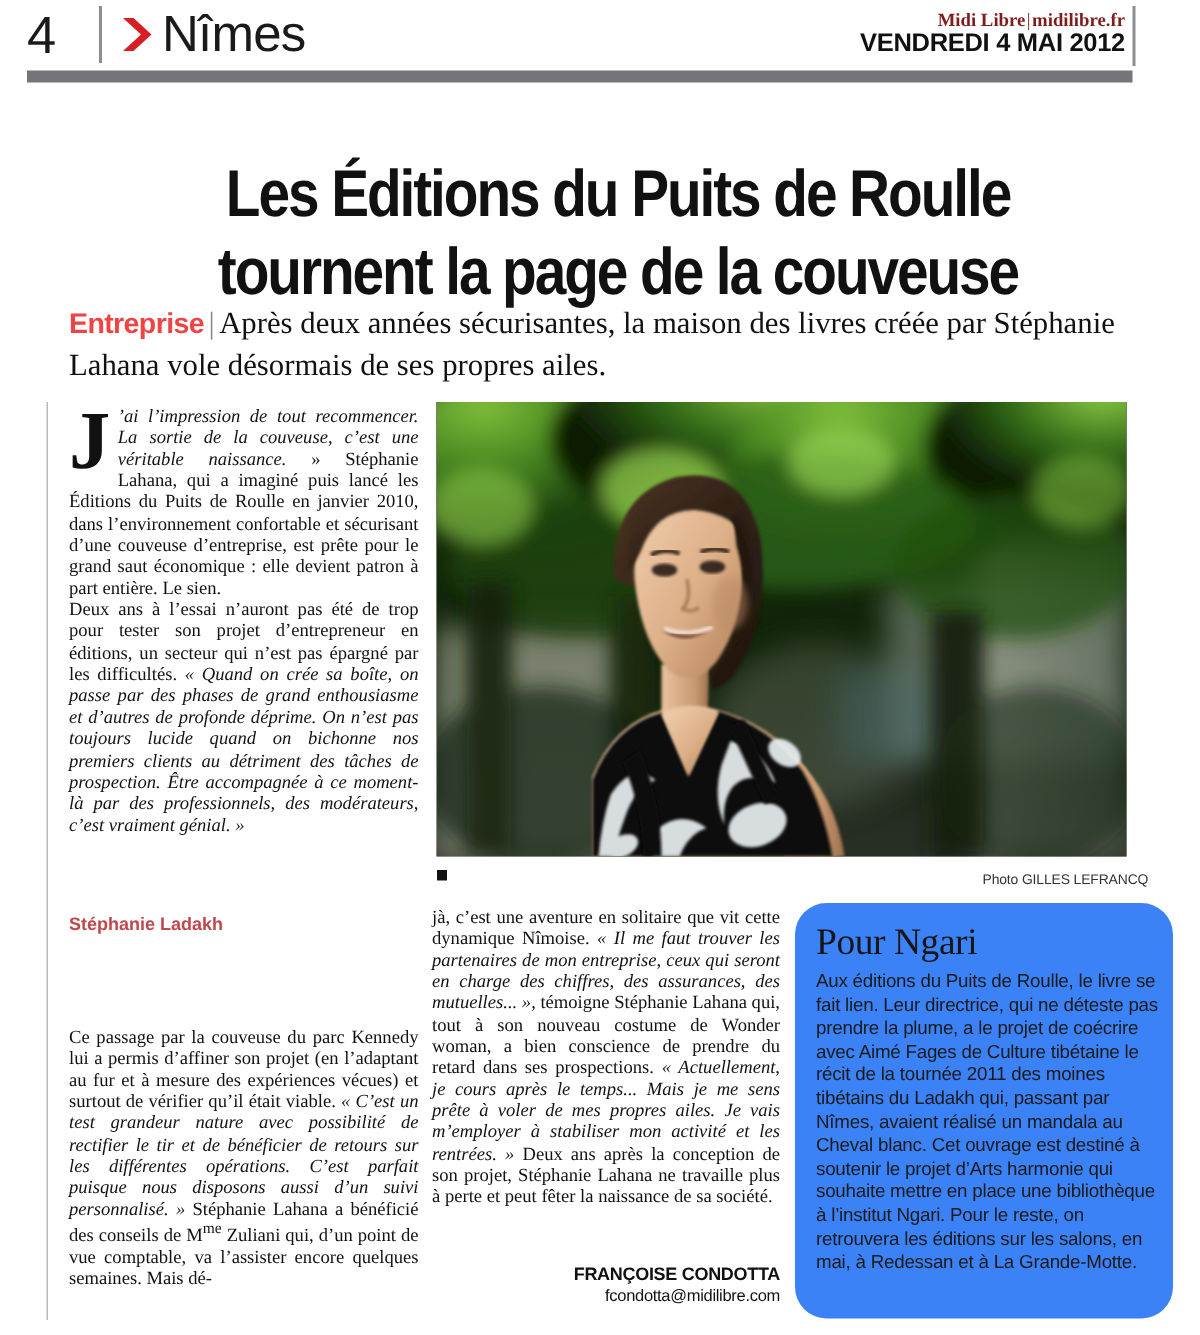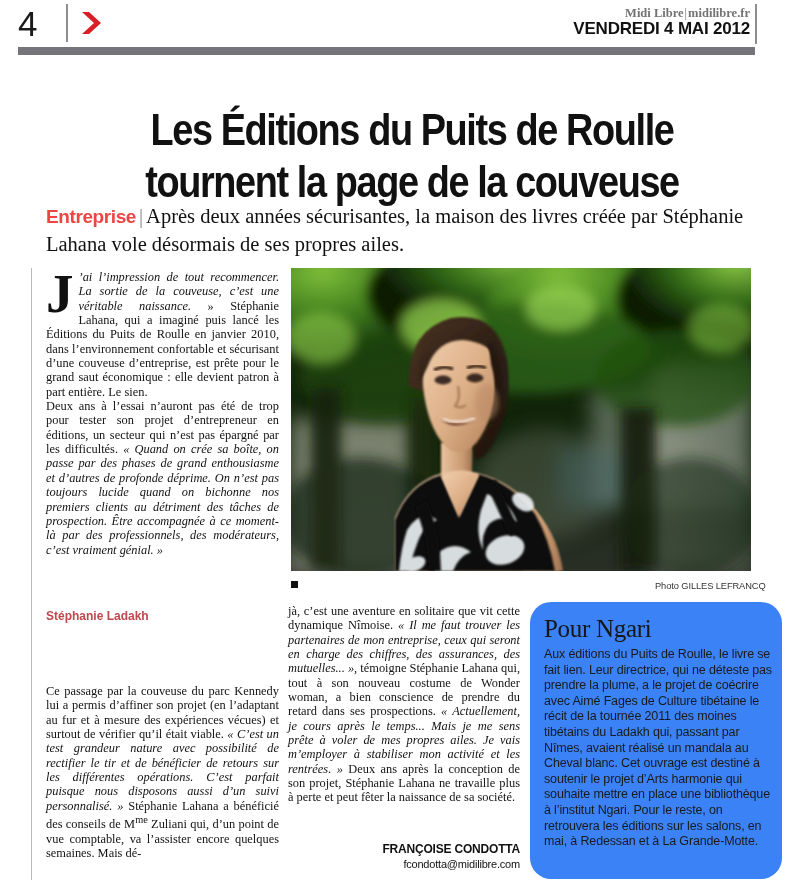--- a/index.html
+++ b/index.html
@@ -34,21 +34,21 @@
     font-family:"Liberation Sans", sans-serif;
     font-weight:400;font-size:34px;line-height:42px;color:#1a1a1a;
     letter-spacing:-0.5px;
   }
   #brandline{
     position:absolute;right:50px;top:6px;text-align:right;
     font-family:"Liberation Sans", sans-serif;
   }
   #brandline .brand{
     font-family:"Liberation Serif", serif;
-    font-weight:bold;font-size:12.5px;line-height:15px;color:#737373;
+    font-weight:bold;font-size:12.5px;line-height:15px;color:#7f1d1d;
     white-space:nowrap;
   }
   #brandline .brand .sep{font-weight:normal;padding:0 1px;}
   #brandline .dateline{
     font-family:Liberation Sans, sans-serif;
     font-weight:bold;font-size:17px;line-height:15px;color:#111;
     letter-spacing:-0.2px;white-space:nowrap;
   }
   #masthead-divider-right{
     position:absolute;left:755px;top:4px;width:2px;height:40px;background:#8e8e92;
@@ -191,20 +191,21 @@
 <body>
 
 <div id="masthead">
   <div id="page-number">4</div>
   <div id="masthead-divider"></div>
   <div id="section-arrow">
     <svg viewBox="0 0 26 24" width="26" height="24" aria-hidden="true">
       <path d="M2 1 L14 12 L2 23 L9 23 L21 12 L9 1 Z" fill="#d81f26"></path>
     </svg>
   </div>
+  <div id="section-title">Nîmes</div>
 
   <div id="brandline">
     <div class="brand">
       <span>Midi Libre</span><span class="sep">|</span><span>midilibre.fr</span>
     </div>
     <div class="dateline">VENDREDI 4 MAI 2012</div>
   </div>
   <div id="masthead-divider-right"></div>
   <div id="grey-rule"></div>
 </div>

